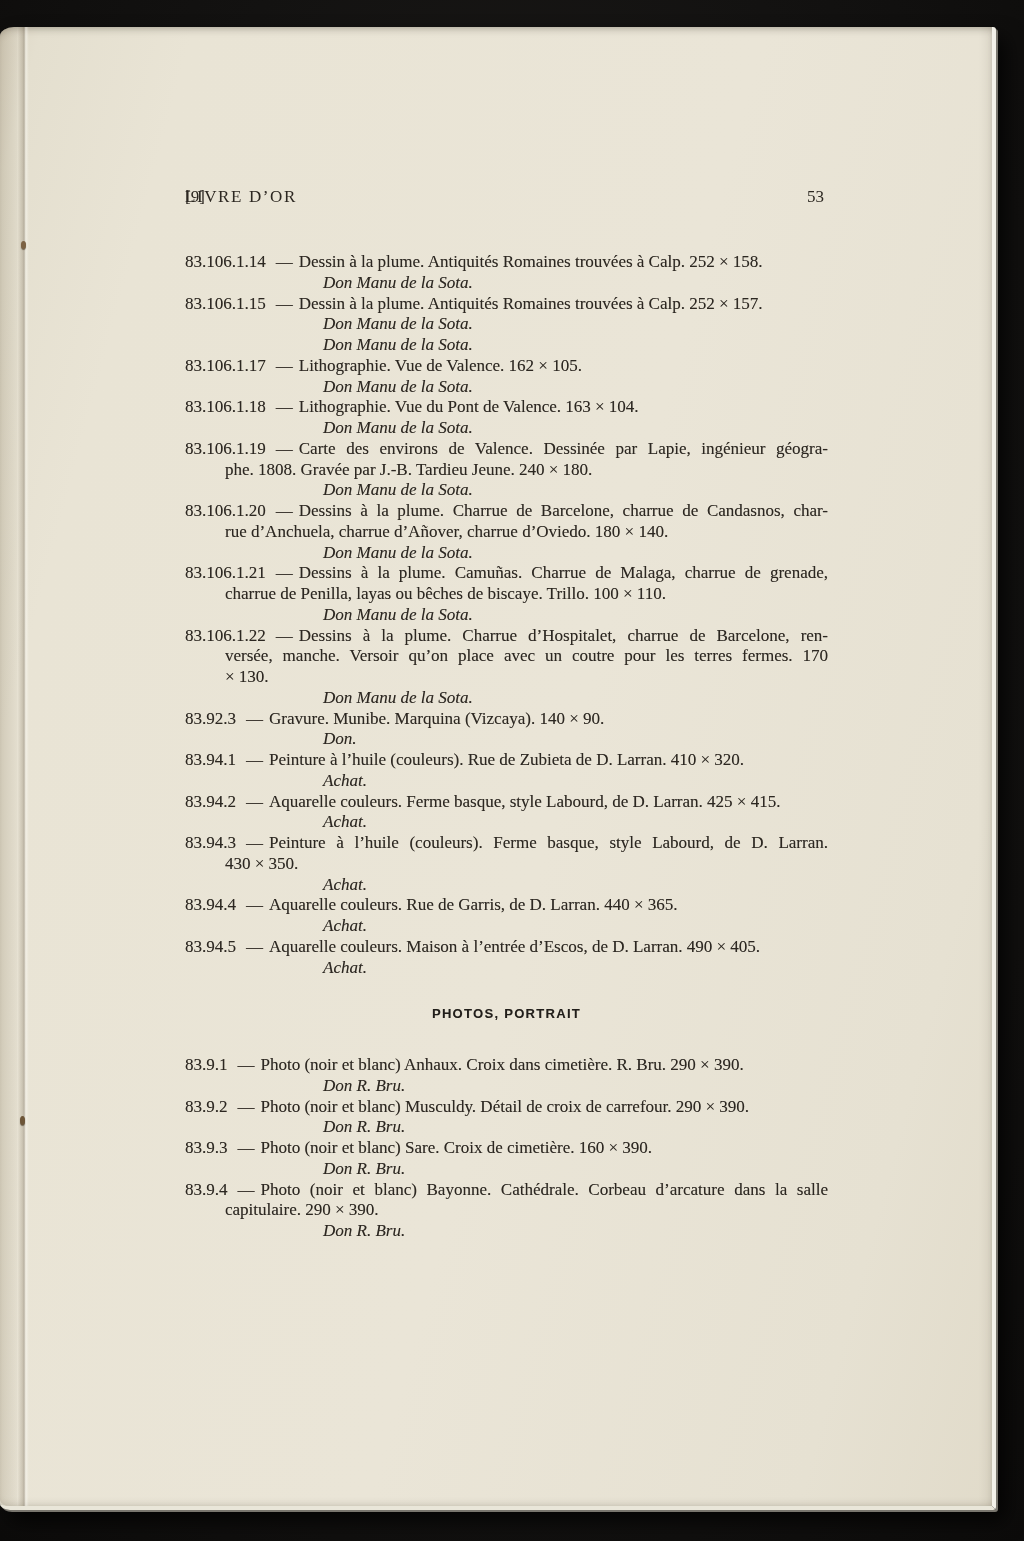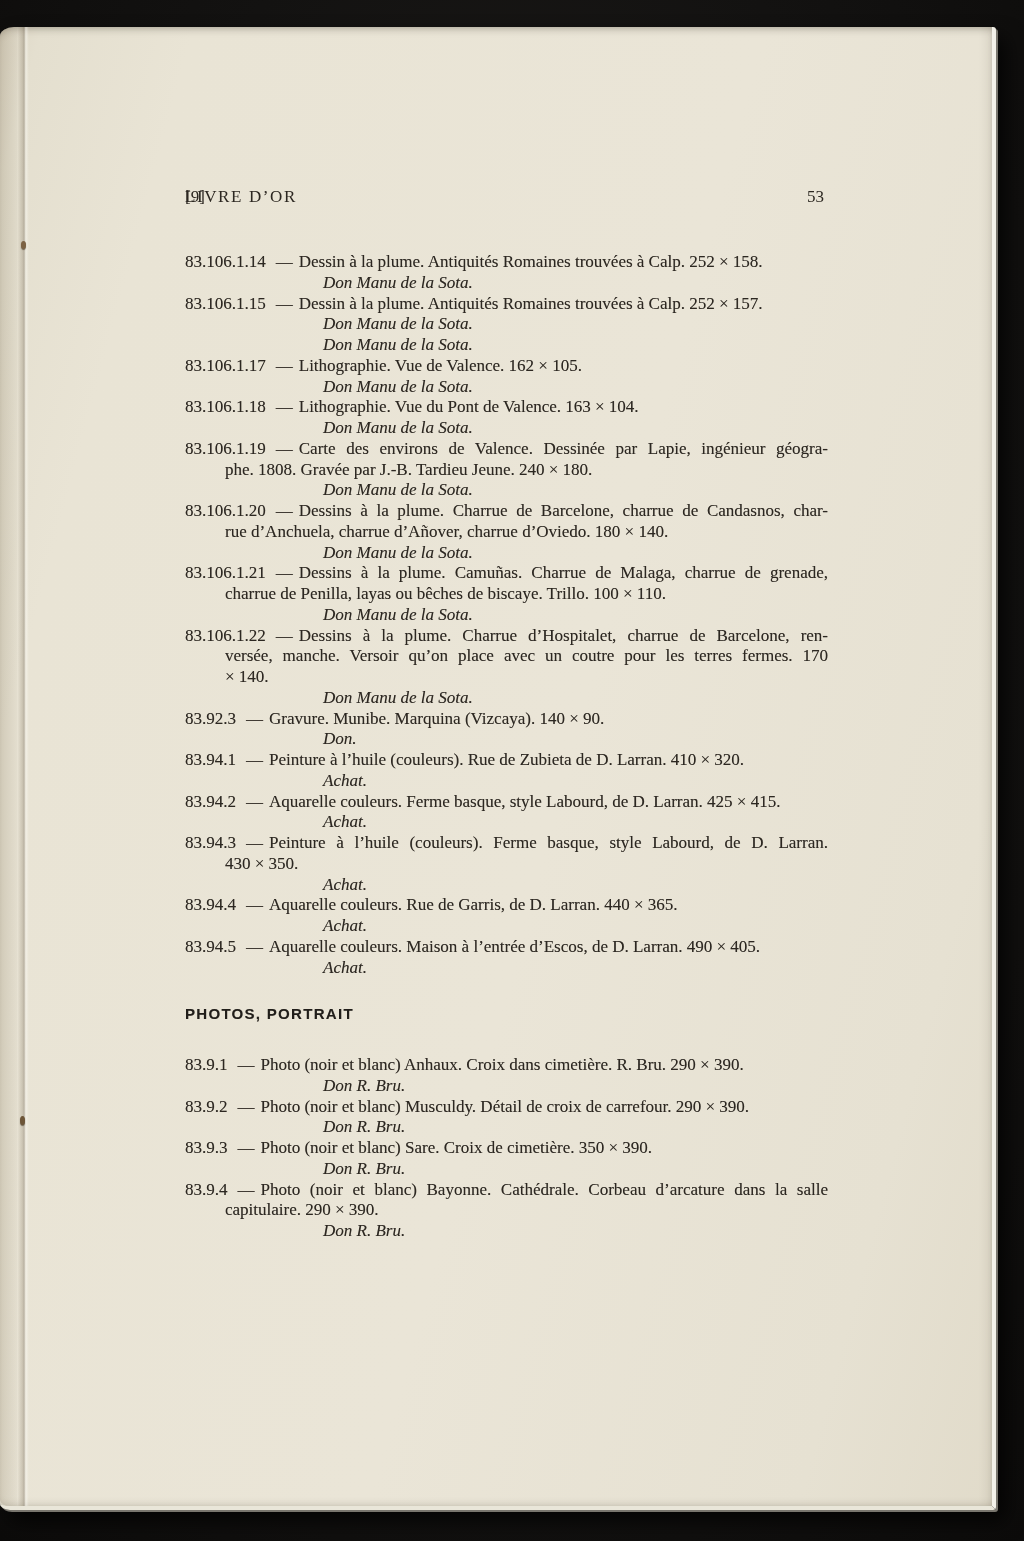--- a/index.html
+++ b/index.html
@@ -45,22 +45,22 @@
     font-size:17px;line-height:20.75px;color:#2c2721;
     text-shadow:0.2px 0.2px 0.4px rgba(44,39,33,0.35);
   }
   .entry .line.cont{padding-left:40px;}
   .entry .line.j{text-align:justify;text-align-last:justify;}
   .entry .credit{padding-left:138px;font-style:italic;}
   .eid{white-space:nowrap;}
   .dash{padding:0 6px 0 10px;}
   .section-heading{
     font-family:"Liberation Sans", sans-serif;
-    font-weight:bold;font-size:15px;letter-spacing:1.3px;
-    text-align:left;margin:26px 0 30px 0;color:#211e1a;
+    font-weight:bold;font-size:13px;letter-spacing:1.3px;
+    text-align:center;margin:26px 0 30px 0;color:#211e1a;
   }
 </style>
 </head>
 <body>
 
 <div class="page">
   <div class="fold"></div>
   <div class="speck speck1"></div>
   <div class="speck speck2"></div>
 
@@ -101,21 +101,21 @@
         <div class="credit">Don Manu de la Sota.</div>
       </div>
       <div class="entry">
         <div class="line j"><span class="eid">83.106.1.21</span><span class="dash">—</span><span>Dessins à la plume. Camuñas. Charrue de Malaga, charrue de grenade,</span></div>
         <div class="line cont">charrue de Penilla, layas ou bêches de biscaye. Trillo. 100 × 110.</div>
         <div class="credit">Don Manu de la Sota.</div>
       </div>
       <div class="entry">
         <div class="line j"><span class="eid">83.106.1.22</span><span class="dash">—</span><span>Dessins à la plume. Charrue d’Hospitalet, charrue de Barcelone, ren-</span></div>
         <div class="line cont j">versée, manche. Versoir qu’on place avec un coutre pour les terres fermes. 170</div>
-        <div class="line cont">× 140.</div>
+        <div class="line cont">× 130.</div>
         <div class="credit">Don Manu de la Sota.</div>
       </div>
       <div class="entry">
         <div class="line"><span class="eid">83.92.3</span><span class="dash">—</span><span>Gravure. Munibe. Marquina (Vizcaya). 140 × 90.</span></div>
         <div class="credit">Don.</div>
       </div>
       <div class="entry">
         <div class="line"><span class="eid">83.94.1</span><span class="dash">—</span><span>Peinture à l’huile (couleurs). Rue de Zubieta de D. Larran. 410 × 320.</span></div>
         <div class="credit">Achat.</div>
       </div>
@@ -139,21 +139,21 @@
       <div class="section-heading">PHOTOS, PORTRAIT</div>
       <div class="entry">
         <div class="line"><span class="eid">83.9.1</span><span class="dash">—</span><span>Photo (noir et blanc) Anhaux. Croix dans cimetière. R. Bru. 290 × 390.</span></div>
         <div class="credit">Don R. Bru.</div>
       </div>
       <div class="entry">
         <div class="line"><span class="eid">83.9.2</span><span class="dash">—</span><span>Photo (noir et blanc) Musculdy. Détail de croix de carrefour. 290 × 390.</span></div>
         <div class="credit">Don R. Bru.</div>
       </div>
       <div class="entry">
-        <div class="line"><span class="eid">83.9.3</span><span class="dash">—</span><span>Photo (noir et blanc) Sare. Croix de cimetière. 350 × 390.</span></div>
+        <div class="line"><span class="eid">83.9.3</span><span class="dash">—</span><span>Photo (noir et blanc) Sare. Croix de cimetière. 160 × 390.</span></div>
         <div class="credit">Don R. Bru.</div>
       </div>
       <div class="entry">
         <div class="line j"><span class="eid">83.9.4</span><span class="dash">—</span><span>Photo (noir et blanc) Bayonne. Cathédrale. Corbeau d’arcature dans la salle</span></div>
         <div class="line cont">capitulaire. 290 × 390.</div>
         <div class="credit">Don R. Bru.</div>
       </div>
     </div>
 </div>
 

